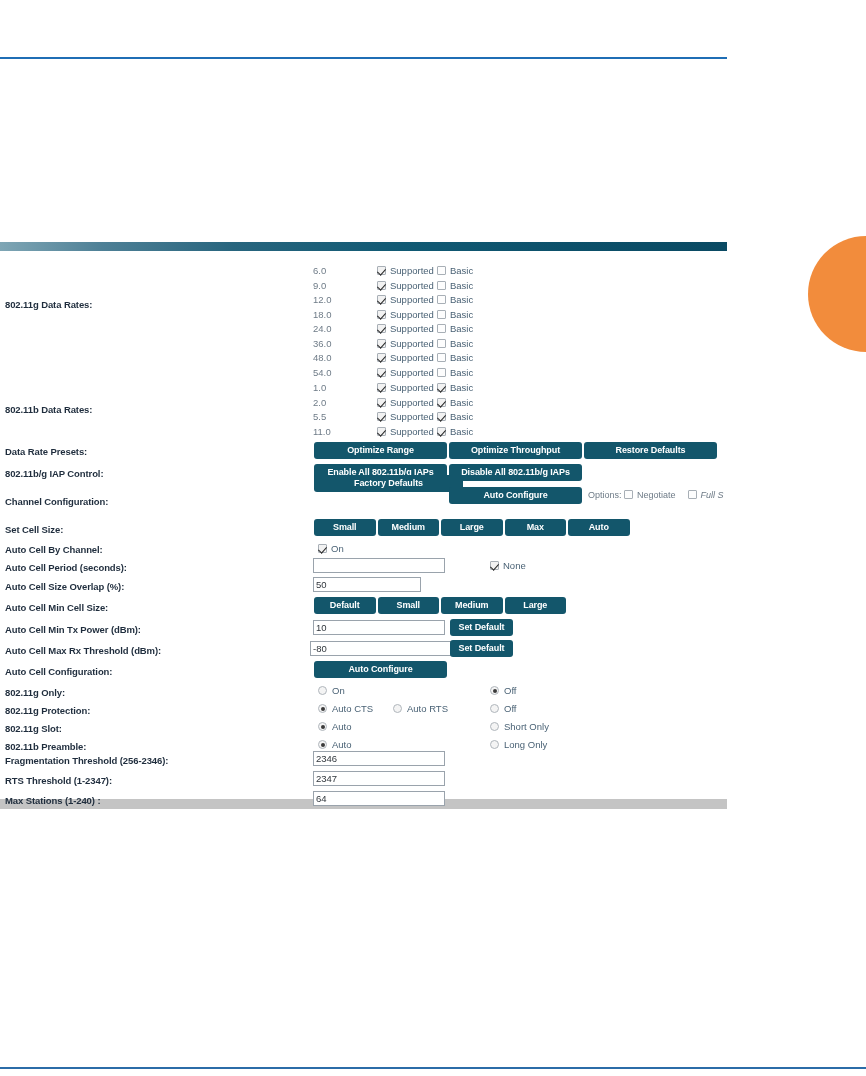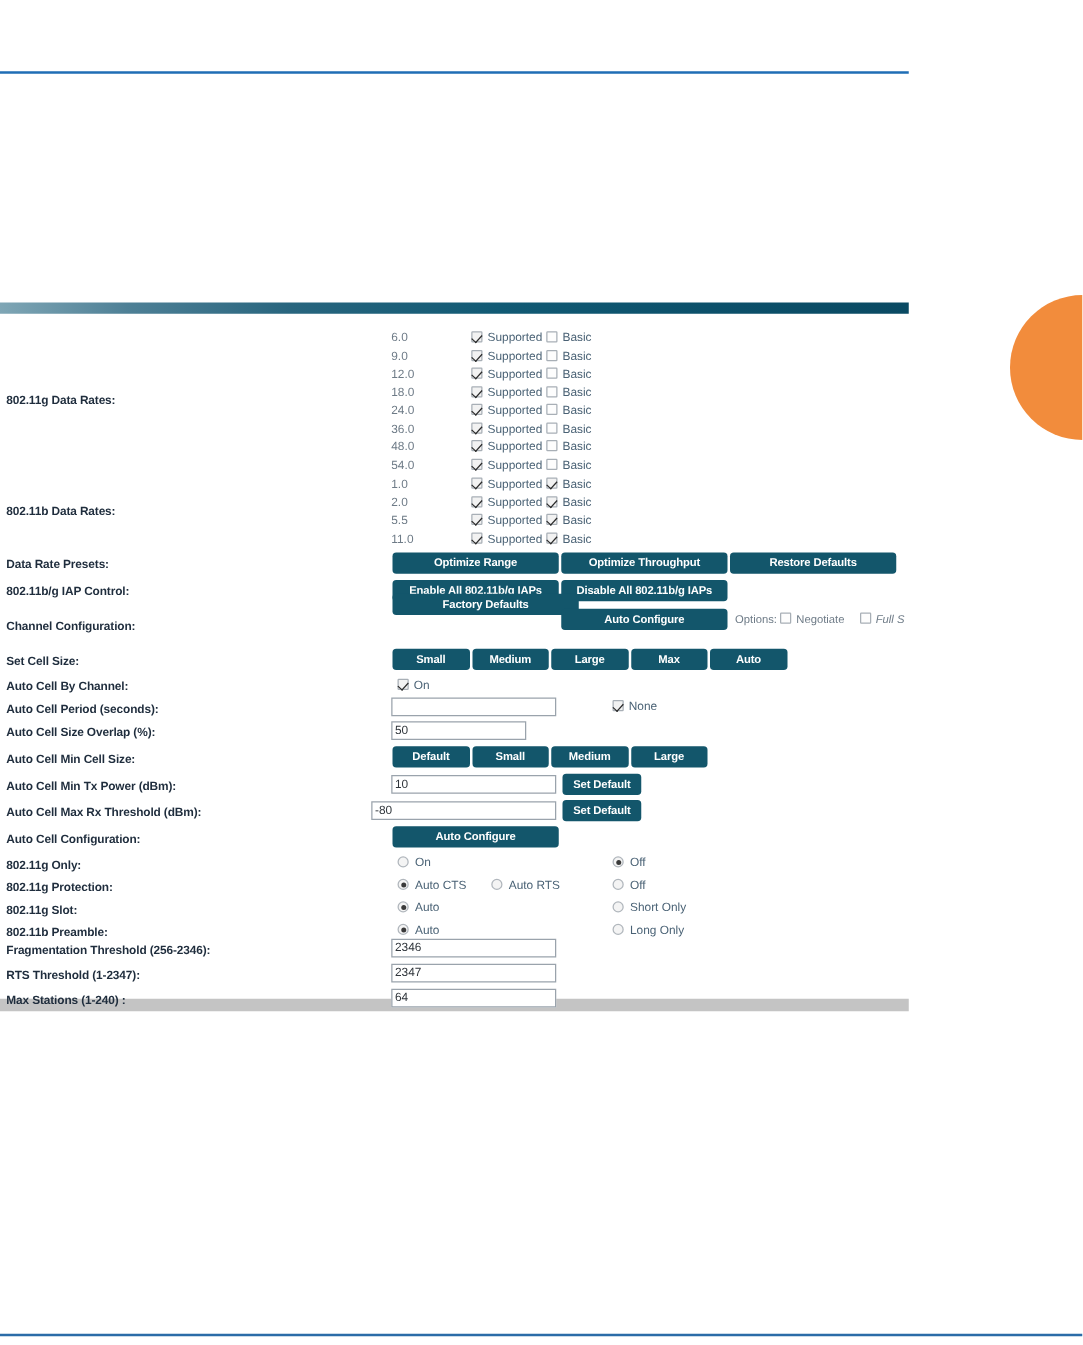--- a/index.html
+++ b/index.html
@@ -107,21 +107,21 @@
         <div class="chk-wrap chk-bas" style="top: 72px;"><span class="cb"></span><span>Basic</span></div>
         <div class="rate-val" style="top: 86.5px;">36.0</div>
         <div class="chk-wrap chk-sup" style="top: 86.5px;"><span class="cb on"></span><span>Supported</span></div>
         <div class="chk-wrap chk-bas" style="top: 86.5px;"><span class="cb"></span><span>Basic</span></div>
         <div class="rate-val" style="top: 101px;">48.0</div>
         <div class="chk-wrap chk-sup" style="top: 101px;"><span class="cb on"></span><span>Supported</span></div>
         <div class="chk-wrap chk-bas" style="top: 101px;"><span class="cb"></span><span>Basic</span></div>
         <div class="rate-val" style="top: 115.5px;">54.0</div>
         <div class="chk-wrap chk-sup" style="top: 115.5px;"><span class="cb on"></span><span>Supported</span></div>
         <div class="chk-wrap chk-bas" style="top: 115.5px;"><span class="cb"></span><span>Basic</span></div>
-        <div class="lbl" style="top: 64px;">802.11g Data Rates:</div>
+        <div class="lbl" style="top: 48px;">802.11g Data Rates:</div>
         <div class="rate-val" style="top: 131px;">1.0</div>
         <div class="chk-wrap chk-sup" style="top: 131px;"><span class="cb on"></span><span>Supported</span></div>
         <div class="chk-wrap chk-bas" style="top: 131px;"><span class="cb on"></span><span>Basic</span></div>
         <div class="rate-val" style="top: 145.5px;">2.0</div>
         <div class="chk-wrap chk-sup" style="top: 145.5px;"><span class="cb on"></span><span>Supported</span></div>
         <div class="chk-wrap chk-bas" style="top: 145.5px;"><span class="cb on"></span><span>Basic</span></div>
         <div class="rate-val" style="top: 160px;">5.5</div>
         <div class="chk-wrap chk-sup" style="top: 160px;"><span class="cb on"></span><span>Supported</span></div>
         <div class="chk-wrap chk-bas" style="top: 160px;"><span class="cb on"></span><span>Basic</span></div>
         <div class="rate-val" style="top: 174.5px;">11.0</div>
@@ -154,21 +154,21 @@
         <div class="inp" style="left: 313px; width: 108px; top: 326px;">50</div>
         <div class="lbl" style="top: 351px; text-align: right;">Auto Cell Min Cell Size:</div>
         <div class="btn" style="left: 314px; width: 61.5px; top: 346px;">Default</div>
         <div class="btn" style="left: 377.5px; width: 61.5px; top: 346px;">Small</div>
         <div class="btn" style="left: 441px; width: 61.5px; top: 346px;">Medium</div>
         <div class="btn" style="left: 504.5px; width: 61.5px; top: 346px;">Large</div>
         <div class="lbl" style="top: 373px;">Auto Cell Min Tx Power (dBm):</div>
         <div class="inp" style="left: 313px; width: 132px; top: 369px;">10</div>
         <div class="btn" style="left: 450px; width: 63px; top: 368px;">Set Default</div>
         <div class="lbl" style="top: 394px;">Auto Cell Max Rx Threshold (dBm):</div>
-        <div class="inp" style="left: 297px; width: 148px; top: 390px;">-80</div>
+        <div class="inp" style="left: 310px; width: 148px; top: 390px;">-80</div>
         <div class="btn" style="left: 450px; width: 63px; top: 389px;">Set Default</div>
         <div class="lbl" style="top: 415px;">Auto Cell Configuration:</div>
         <div class="btn" style="left: 314px; width: 133px; top: 410px;">Auto Configure</div>
         <div class="lbl" style="top: 436px;">802.11g Only:</div>
         <div class="chk-wrap" style="left: 318px; top: 434px;"><span class="rd"></span><span>On</span></div>
         <div class="chk-wrap" style="left: 490px; top: 434px;"><span class="rd on"></span><span>Off</span></div>
         <div class="lbl" style="top: 454px;">802.11g Protection:</div>
         <div class="chk-wrap" style="left: 318px; top: 452px;"><span class="rd on"></span><span>Auto CTS</span></div>
         <div class="chk-wrap" style="left: 393px; top: 452px;"><span class="rd"></span><span>Auto RTS</span></div>
         <div class="chk-wrap" style="left: 490px; top: 452px;"><span class="rd"></span><span>Off</span></div>

